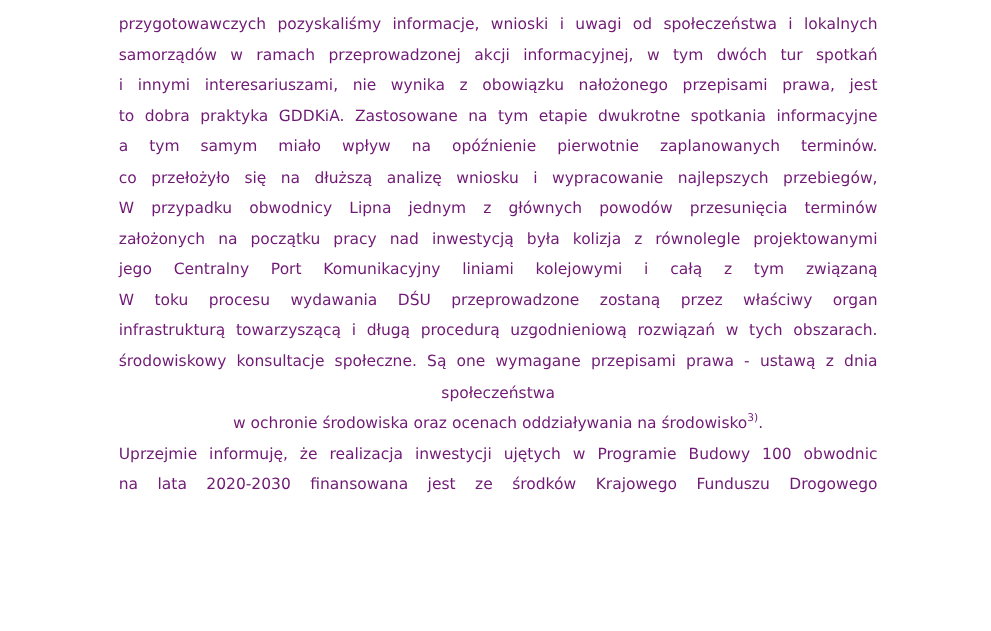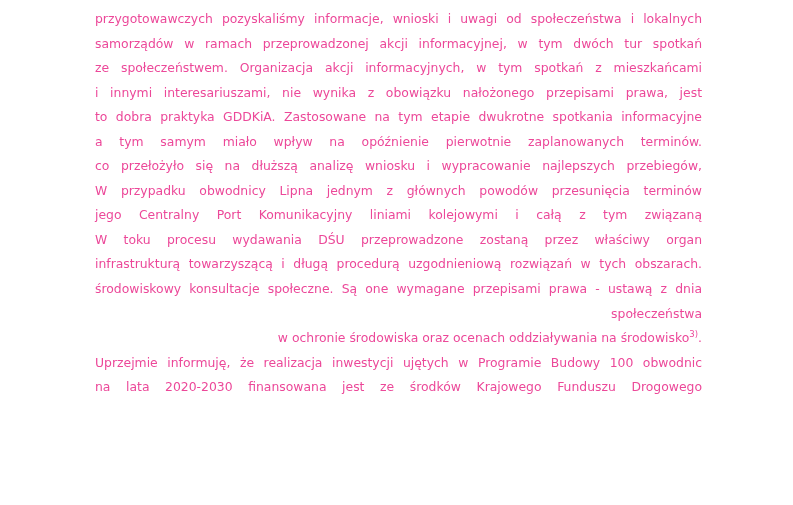--- a/index.html
+++ b/index.html
@@ -11,54 +11,54 @@
     position: relative;
     width: 793px;
     height: 505px;
     background: #ffffff;
     box-sizing: border-box;
     padding: 7px 0 0 95px;
     overflow: hidden;
   }
   .textblock {
     width: 607px;
-    color: #ec4899;
+    color: #701a75;
     font-family: "DejaVu Sans", sans-serif;
     font-size: 12.4px;
     line-height: 24.55px;
   }
   .line {
     white-space: normal;
   }
   .jf {
     text-align: justify;
     text-align-last: justify;
   }
   .lf {
-    text-align: right;
+    text-align: center;
   }
   sup.fnref {
     font-size: 8.5px;
     line-height: 0;
     vertical-align: super;
   }
 </style>
 </head>
 <body>
 
 <div class="page">
   <div class="textblock">
     <div class="line jf">przygotowawczych pozyskaliśmy informacje, wnioski i uwagi od społeczeństwa i lokalnych</div>
     <div class="line jf">samorządów w ramach przeprowadzonej akcji informacyjnej, w tym dwóch tur spotkań</div>
-    <div class="line jf">ze społeczeństwem. Organizacja akcji informacyjnych, w tym spotkań z mieszkańcami</div>
     <div class="line jf">i innymi interesariuszami, nie wynika z obowiązku nałożonego przepisami prawa, jest</div>
     <div class="line jf">to dobra praktyka GDDKiA. Zastosowane na tym etapie dwukrotne spotkania informacyjne</div>
     <div class="line jf">a tym samym miało wpływ na opóźnienie pierwotnie zaplanowanych terminów.</div>
     <div class="line jf">co przełożyło się na dłuższą analizę wniosku i wypracowanie najlepszych przebiegów,</div>
     <div class="line jf">W przypadku obwodnicy Lipna jednym z głównych powodów przesunięcia terminów</div>
+    <div class="line jf">założonych na początku pracy nad inwestycją była kolizja z równolegle projektowanymi</div>
     <div class="line jf">jego Centralny Port Komunikacyjny liniami kolejowymi i całą z tym związaną</div>
     <div class="line jf">W toku procesu wydawania DŚU przeprowadzone zostaną przez właściwy organ</div>
     <div class="line jf">infrastrukturą towarzyszącą i długą procedurą uzgodnieniową rozwiązań w tych obszarach.</div>
     <div class="line jf">środowiskowy konsultacje społeczne. Są one wymagane przepisami prawa - ustawą z dnia</div>
     <div class="line lf">społeczeństwa</div>
     <div class="line lf"><span>w ochronie środowiska oraz ocenach oddziaływania na środowisko</span><sup class="fnref">3)</sup><span>.</span></div>
     <div class="line jf">Uprzejmie informuję, że realizacja inwestycji ujętych w Programie Budowy 100 obwodnic</div>
     <div class="line jf">na lata 2020-2030 finansowana jest ze środków Krajowego Funduszu Drogowego</div>
   </div>
 </div>

